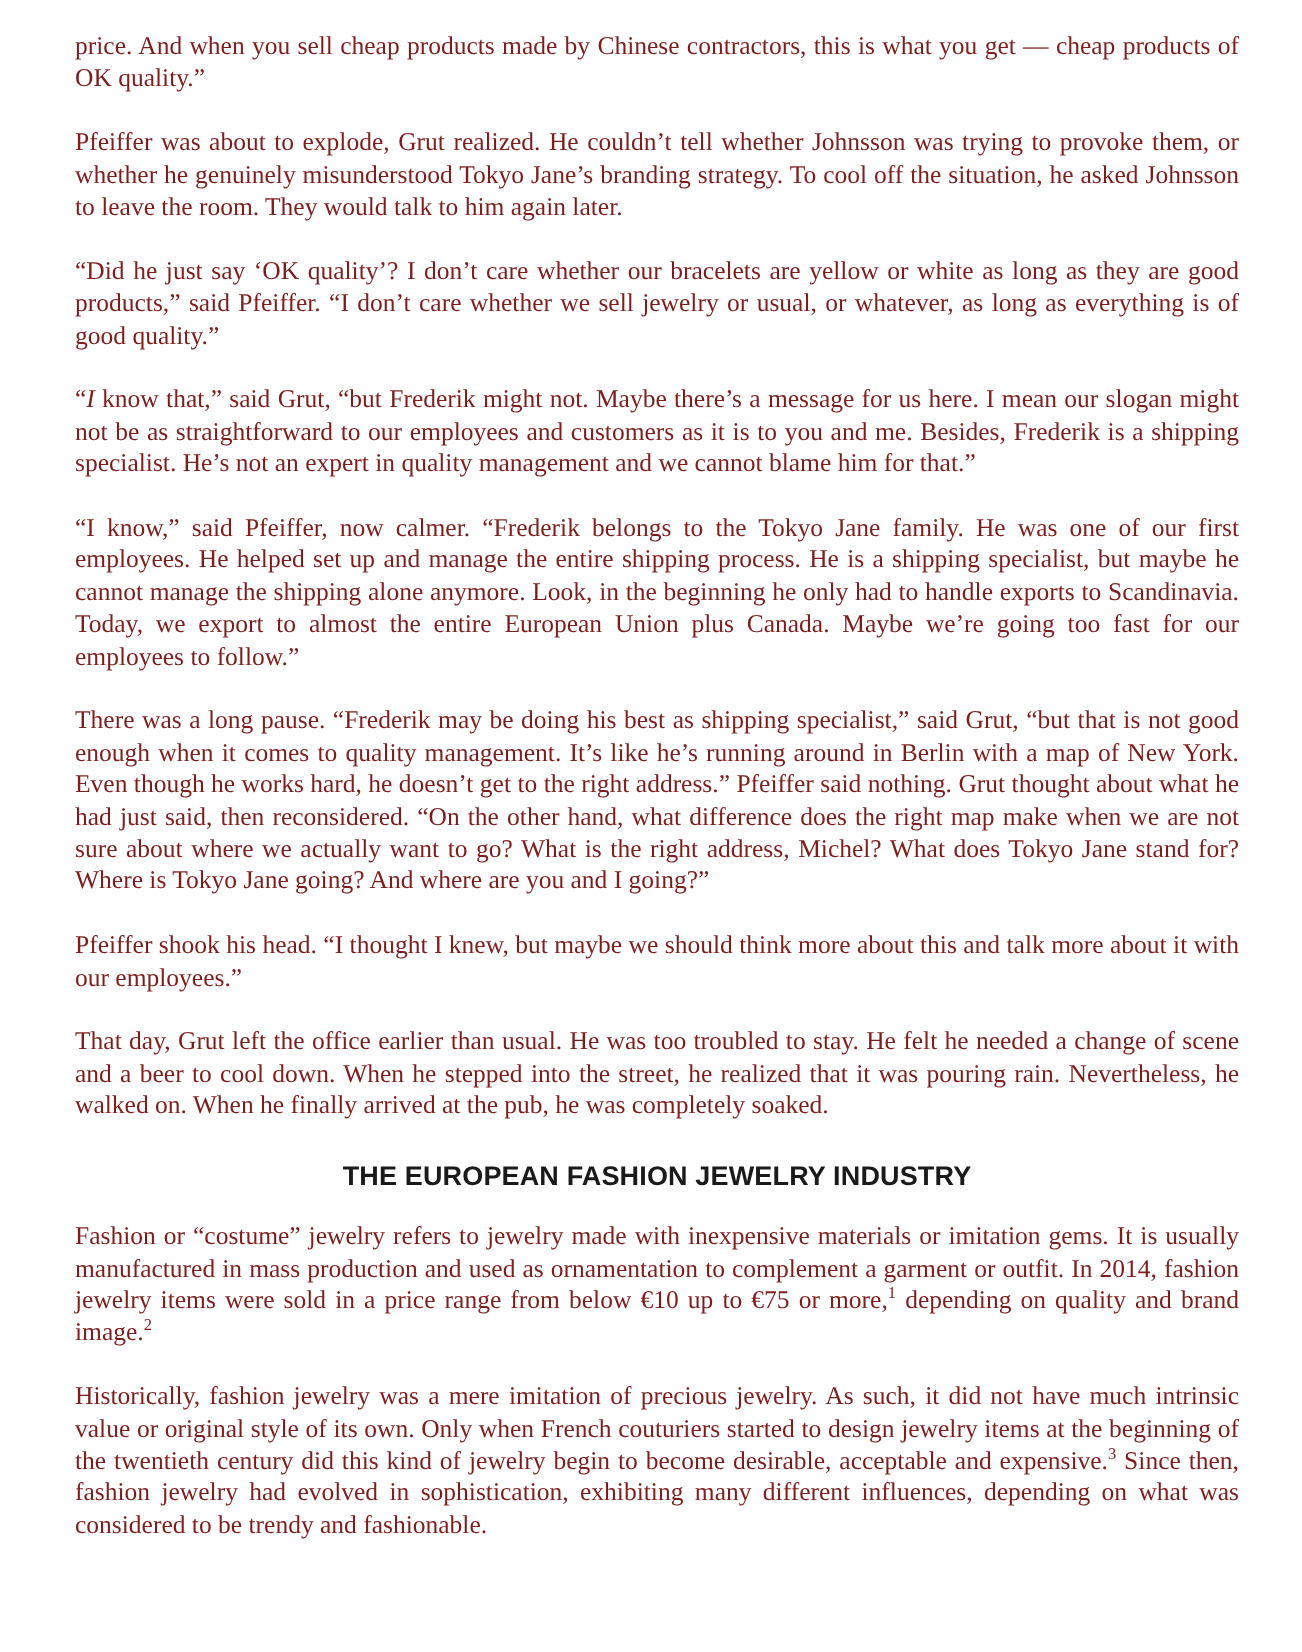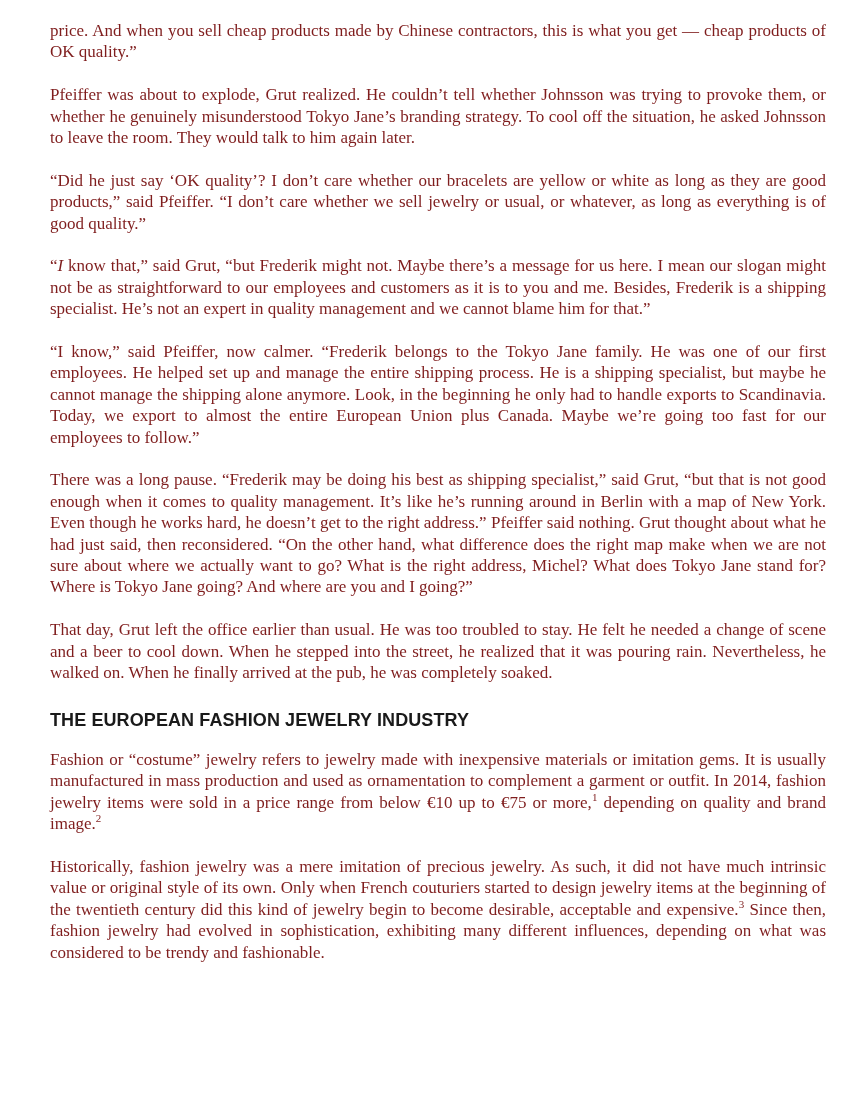--- a/index.html
+++ b/index.html
@@ -29,20 +29,21 @@
     color: #7f1d1d;
   }
   h2.section-heading {
     font-family: "Liberation Sans", "DejaVu Sans", sans-serif;
     font-size: 18px;
     font-weight: bold;
     line-height: 21.4px;
     margin: 26px 0 18px 0;
     color: #1a1a1a;
     letter-spacing: 0.1px;
+    text-align: center;
   }
   p.para em {
     font-style: italic;
   }
   p.para sup {
     font-size: 11px;
     line-height: 0;
     vertical-align: super;
   }
 </style>
@@ -50,18 +51,19 @@
 <body>
 
 <div class="page">
   <div class="doc-body">
       <p class="para"><span>price. And when you sell cheap products made by Chinese contractors, this is what you get — cheap products of OK quality.”</span></p>
       <p class="para"><span>Pfeiffer was about to explode, Grut realized. He couldn’t tell whether Johnsson was trying to provoke them, or whether he genuinely misunderstood Tokyo Jane’s branding strategy. To cool off the situation, he asked Johnsson to leave the room. They would talk to him again later.</span></p>
       <p class="para"><span>“Did he just say ‘OK quality’? I don’t care whether our bracelets are yellow or white as long as they are good products,” said Pfeiffer. “I don’t care whether we sell jewelry or usual, or whatever, as long as everything is of good quality.”</span></p>
       <p class="para"><span>“</span><em>I</em><span> know that,” said Grut, “but Frederik might not. Maybe there’s a message for us here. I mean our slogan might not be as straightforward to our employees and customers as it is to you and me. Besides, Frederik is a shipping specialist. He’s not an expert in quality management and we cannot blame him for that.”</span></p>
       <p class="para"><span>“I know,” said Pfeiffer, now calmer. “Frederik belongs to the Tokyo Jane family. He was one of our first employees. He helped set up and manage the entire shipping process. He is a shipping specialist, but maybe he cannot manage the shipping alone anymore. Look, in the beginning he only had to handle exports to Scandinavia. Today, we export to almost the entire European Union plus Canada. Maybe we’re going too fast for our employees to follow.”</span></p>
       <p class="para"><span>There was a long pause. “Frederik may be doing his best as shipping specialist,” said Grut, “but that is not good enough when it comes to quality management. It’s like he’s running around in Berlin with a map of New York. Even though he works hard, he doesn’t get to the right address.” Pfeiffer said nothing. Grut thought about what he had just said, then reconsidered. “On the other hand, what difference does the right map make when we are not sure about where we actually want to go? What is the right address, Michel? What does Tokyo Jane stand for? Where is Tokyo Jane going? And where are you and I going?”</span></p>
+      <p class="para"><span>Pfeiffer shook his head. “I thought I knew, but maybe we should think more about this and talk more about it with our employees.”</span></p>
       <p class="para"><span>That day, Grut left the office earlier than usual. He was too troubled to stay. He felt he needed a change of scene and a beer to cool down. When he stepped into the street, he realized that it was pouring rain. Nevertheless, he walked on. When he finally arrived at the pub, he was completely soaked.</span></p>
       <h2 class="section-heading">THE EUROPEAN FASHION JEWELRY INDUSTRY</h2>
       <p class="para"><span>Fashion or “costume” jewelry refers to jewelry made with inexpensive materials or imitation gems. It is usually manufactured in mass production and used as ornamentation to complement a garment or outfit. In 2014, fashion jewelry items were sold in a price range from below €10 up to €75 or more,</span><sup>1</sup><span> depending on quality and brand image.</span><sup>2</sup></p>
       <p class="para"><span>Historically, fashion jewelry was a mere imitation of precious jewelry. As such, it did not have much intrinsic value or original style of its own. Only when French couturiers started to design jewelry items at the beginning of the twentieth century did this kind of jewelry begin to become desirable, acceptable and expensive.</span><sup>3</sup><span> Since then, fashion jewelry had evolved in sophistication, exhibiting many different influences, depending on what was considered to be trendy and fashionable.</span></p>
     </div>
 </div>
 
 </body></html>

